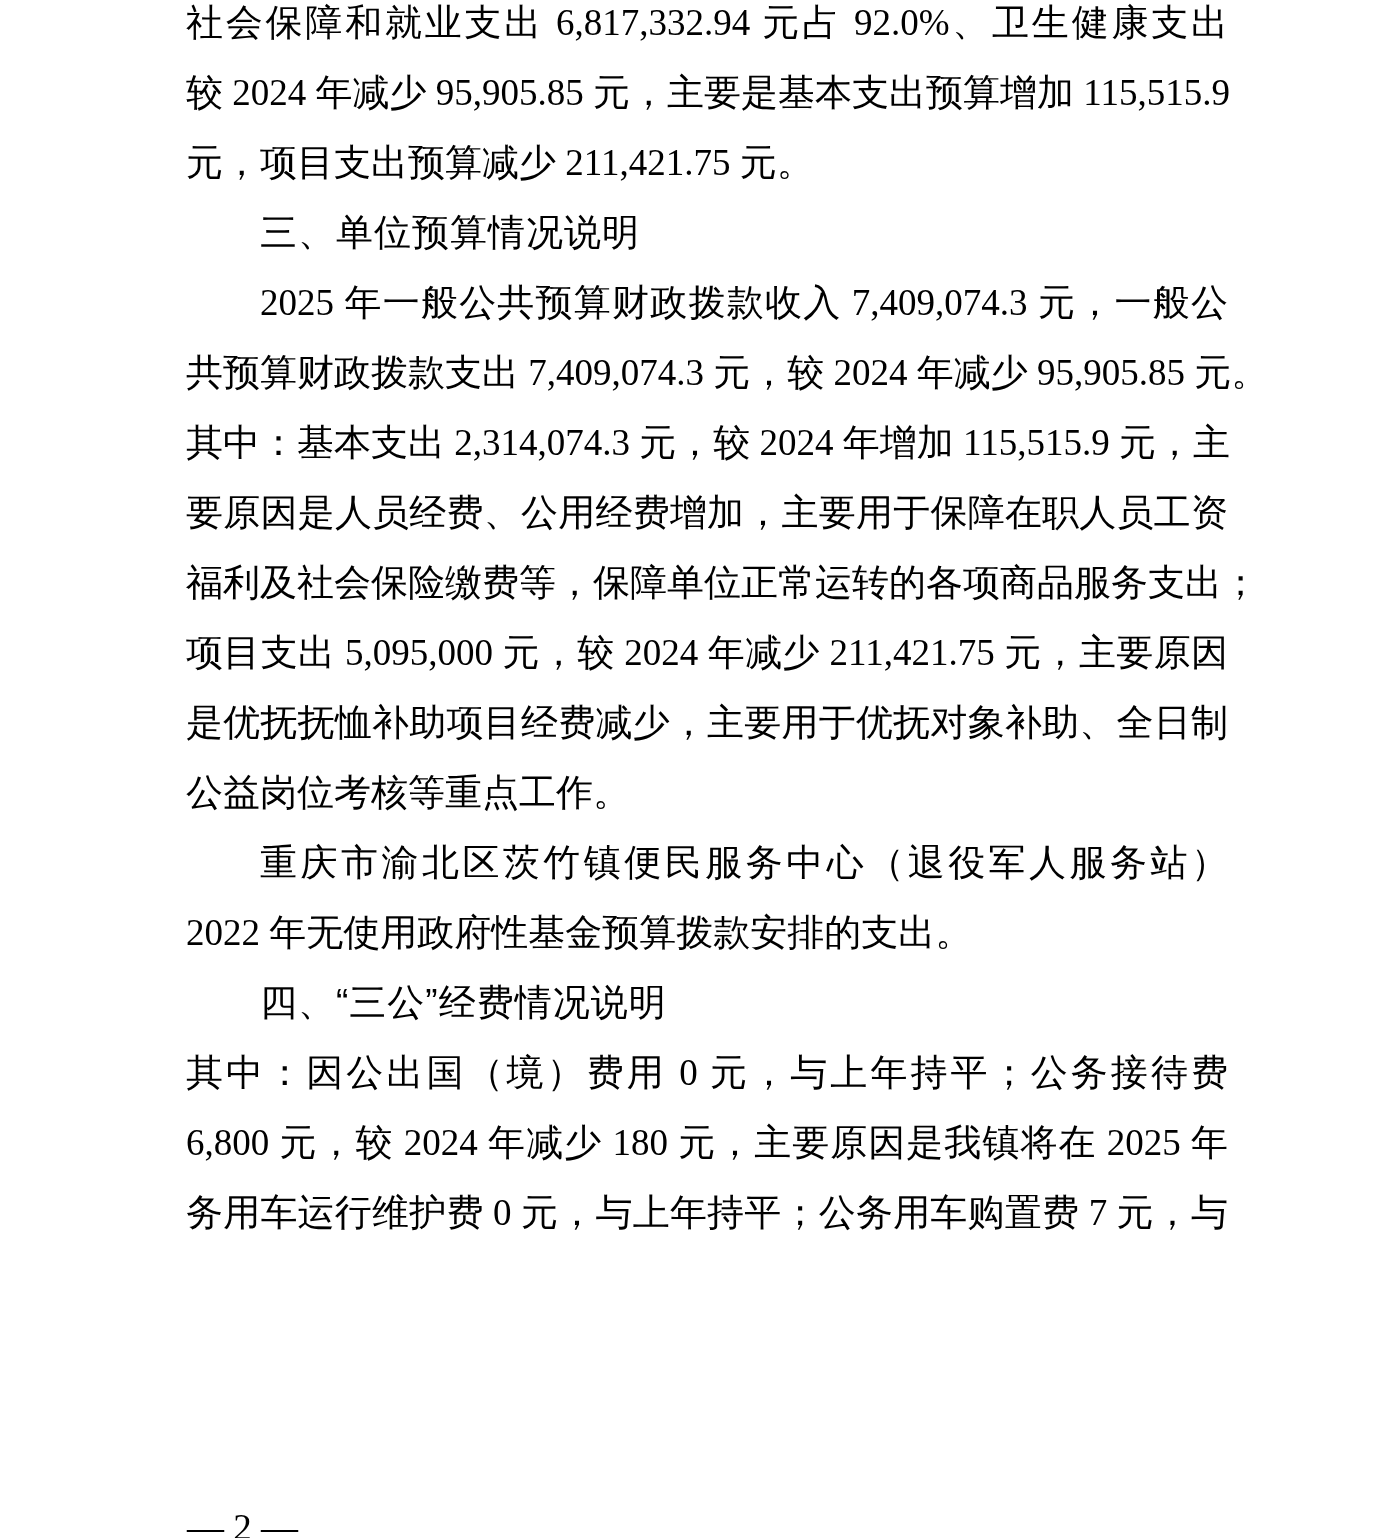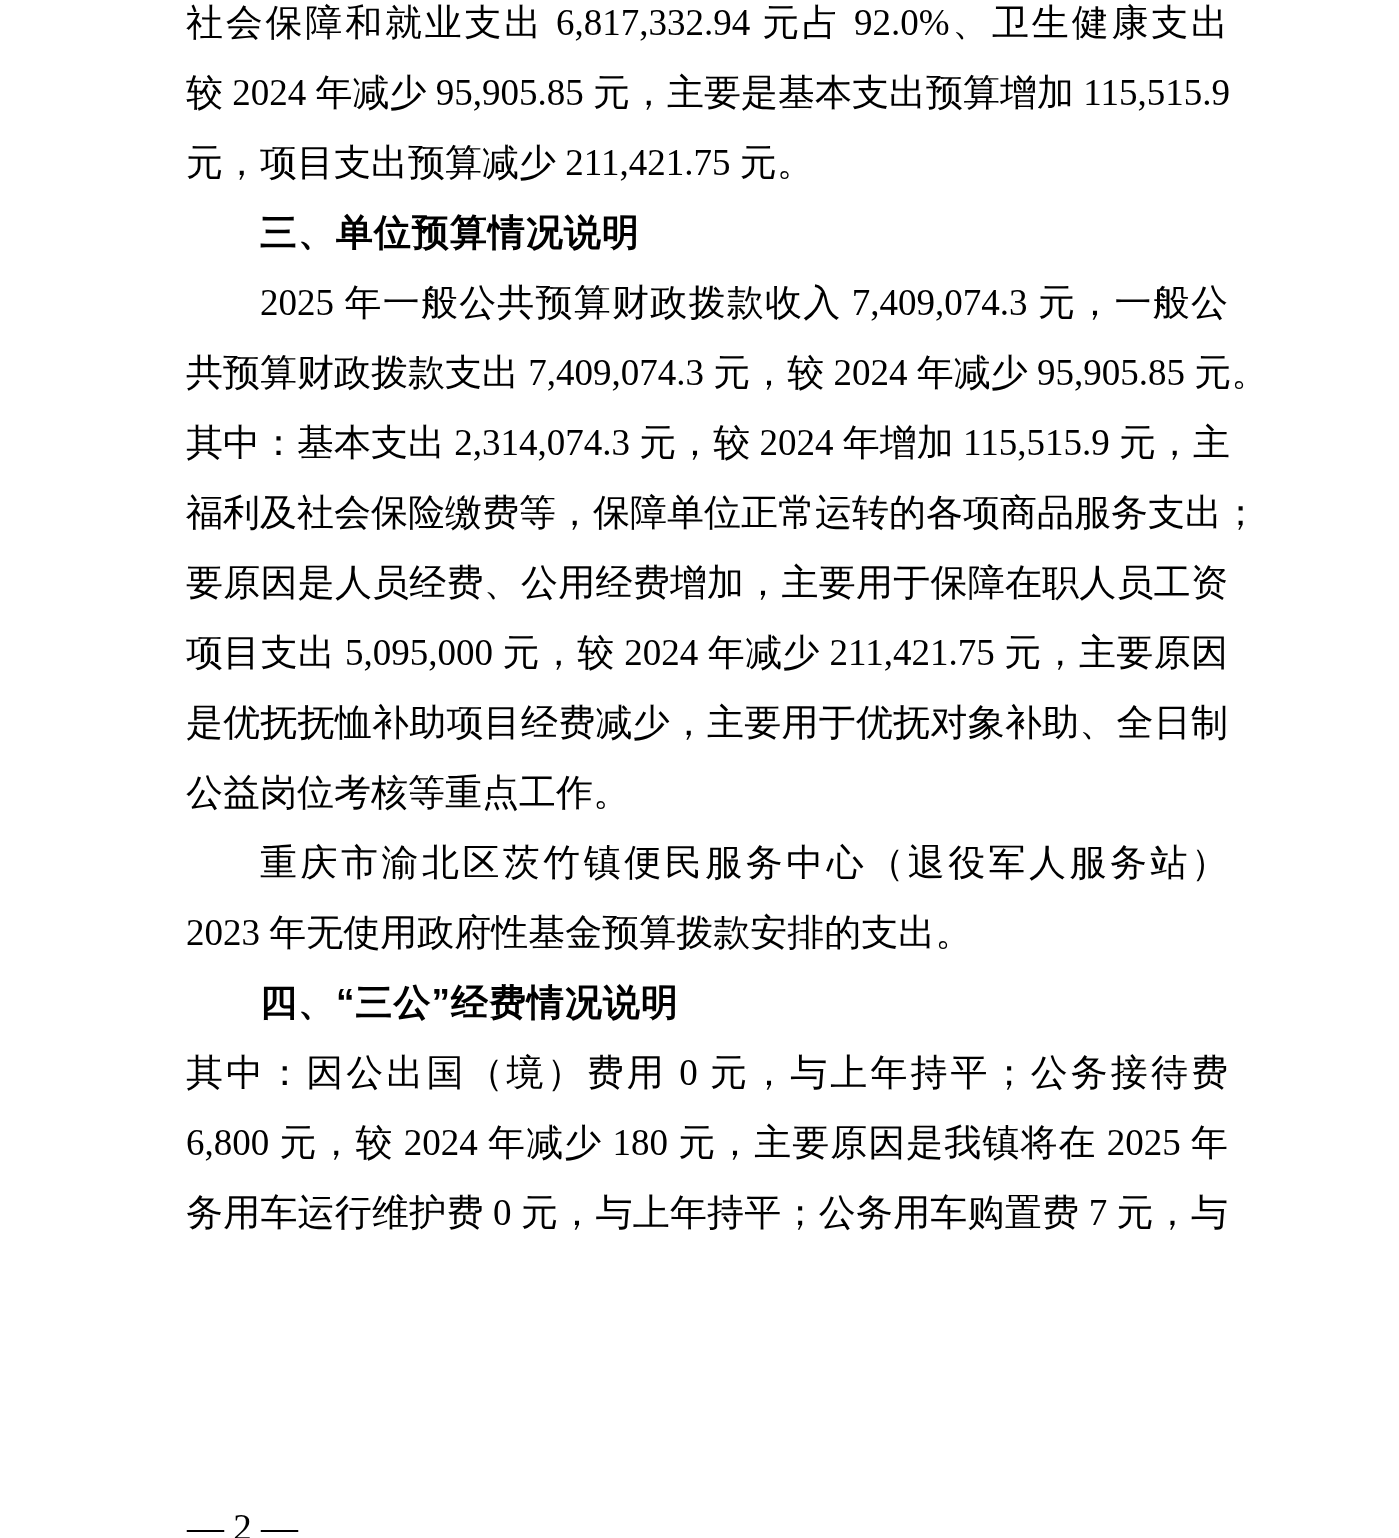--- a/index.html
+++ b/index.html
@@ -33,21 +33,21 @@
   .line.justify {
     text-align: justify;
     text-align-last: justify;
     text-justify: inter-character;
   }
   .line.indent {
     text-indent: 74px;
   }
   .line.heading {
     font-family: "Liberation Sans", sans-serif;
-    font-weight: 700;
+    font-weight: 400;
     letter-spacing: 1px;
   }
   .page-number {
     position: absolute;
     left: 187px;
     top: 1506px;
     font-size: 37px;
     line-height: normal;
     font-family: "Liberation Serif", serif;
     color: #000000;
@@ -59,26 +59,26 @@
 
 <div class="page">
   <div class="text-block" id="text-block">
       <div class="line justify">社会保障和就业支出 6,817,332.94 元占 92.0%、卫生健康支出</div>
       <div class="line justify">较 2024 年减少 95,905.85 元，主要是基本支出预算增加 115,515.9</div>
       <div class="line">元，项目支出预算减少 211,421.75 元。</div>
       <div class="line heading indent">三、单位预算情况说明</div>
       <div class="line indent justify">2025 年一般公共预算财政拨款收入 7,409,074.3 元，一般公</div>
       <div class="line justify">共预算财政拨款支出 7,409,074.3 元，较 2024 年减少 95,905.85 元。</div>
       <div class="line justify">其中：基本支出 2,314,074.3 元，较 2024 年增加 115,515.9 元，主</div>
+      <div class="line justify">要原因是人员经费、公用经费增加，主要用于保障在职人员工资</div>
       <div class="line justify">福利及社会保险缴费等，保障单位正常运转的各项商品服务支出；</div>
-      <div class="line justify">要原因是人员经费、公用经费增加，主要用于保障在职人员工资</div>
       <div class="line justify">项目支出 5,095,000 元，较 2024 年减少 211,421.75 元，主要原因</div>
       <div class="line justify">是优抚抚恤补助项目经费减少，主要用于优抚对象补助、全日制</div>
       <div class="line">公益岗位考核等重点工作。</div>
       <div class="line indent justify">重庆市渝北区茨竹镇便民服务中心（退役军人服务站）</div>
-      <div class="line">2023 年无使用政府性基金预算拨款安排的支出。</div>
+      <div class="line">2022 年无使用政府性基金预算拨款安排的支出。</div>
       <div class="line heading indent">四、“三公”经费情况说明</div>
       <div class="line justify">其中：因公出国（境）费用 0 元，与上年持平；公务接待费</div>
       <div class="line justify">6,800 元，较 2024 年减少 180 元，主要原因是我镇将在 2025 年</div>
       <div class="line justify">务用车运行维护费 0 元，与上年持平；公务用车购置费 7 元，与</div>
     </div>
   <div class="page-number">— 2 —</div>
 </div>
 
 </body></html>

